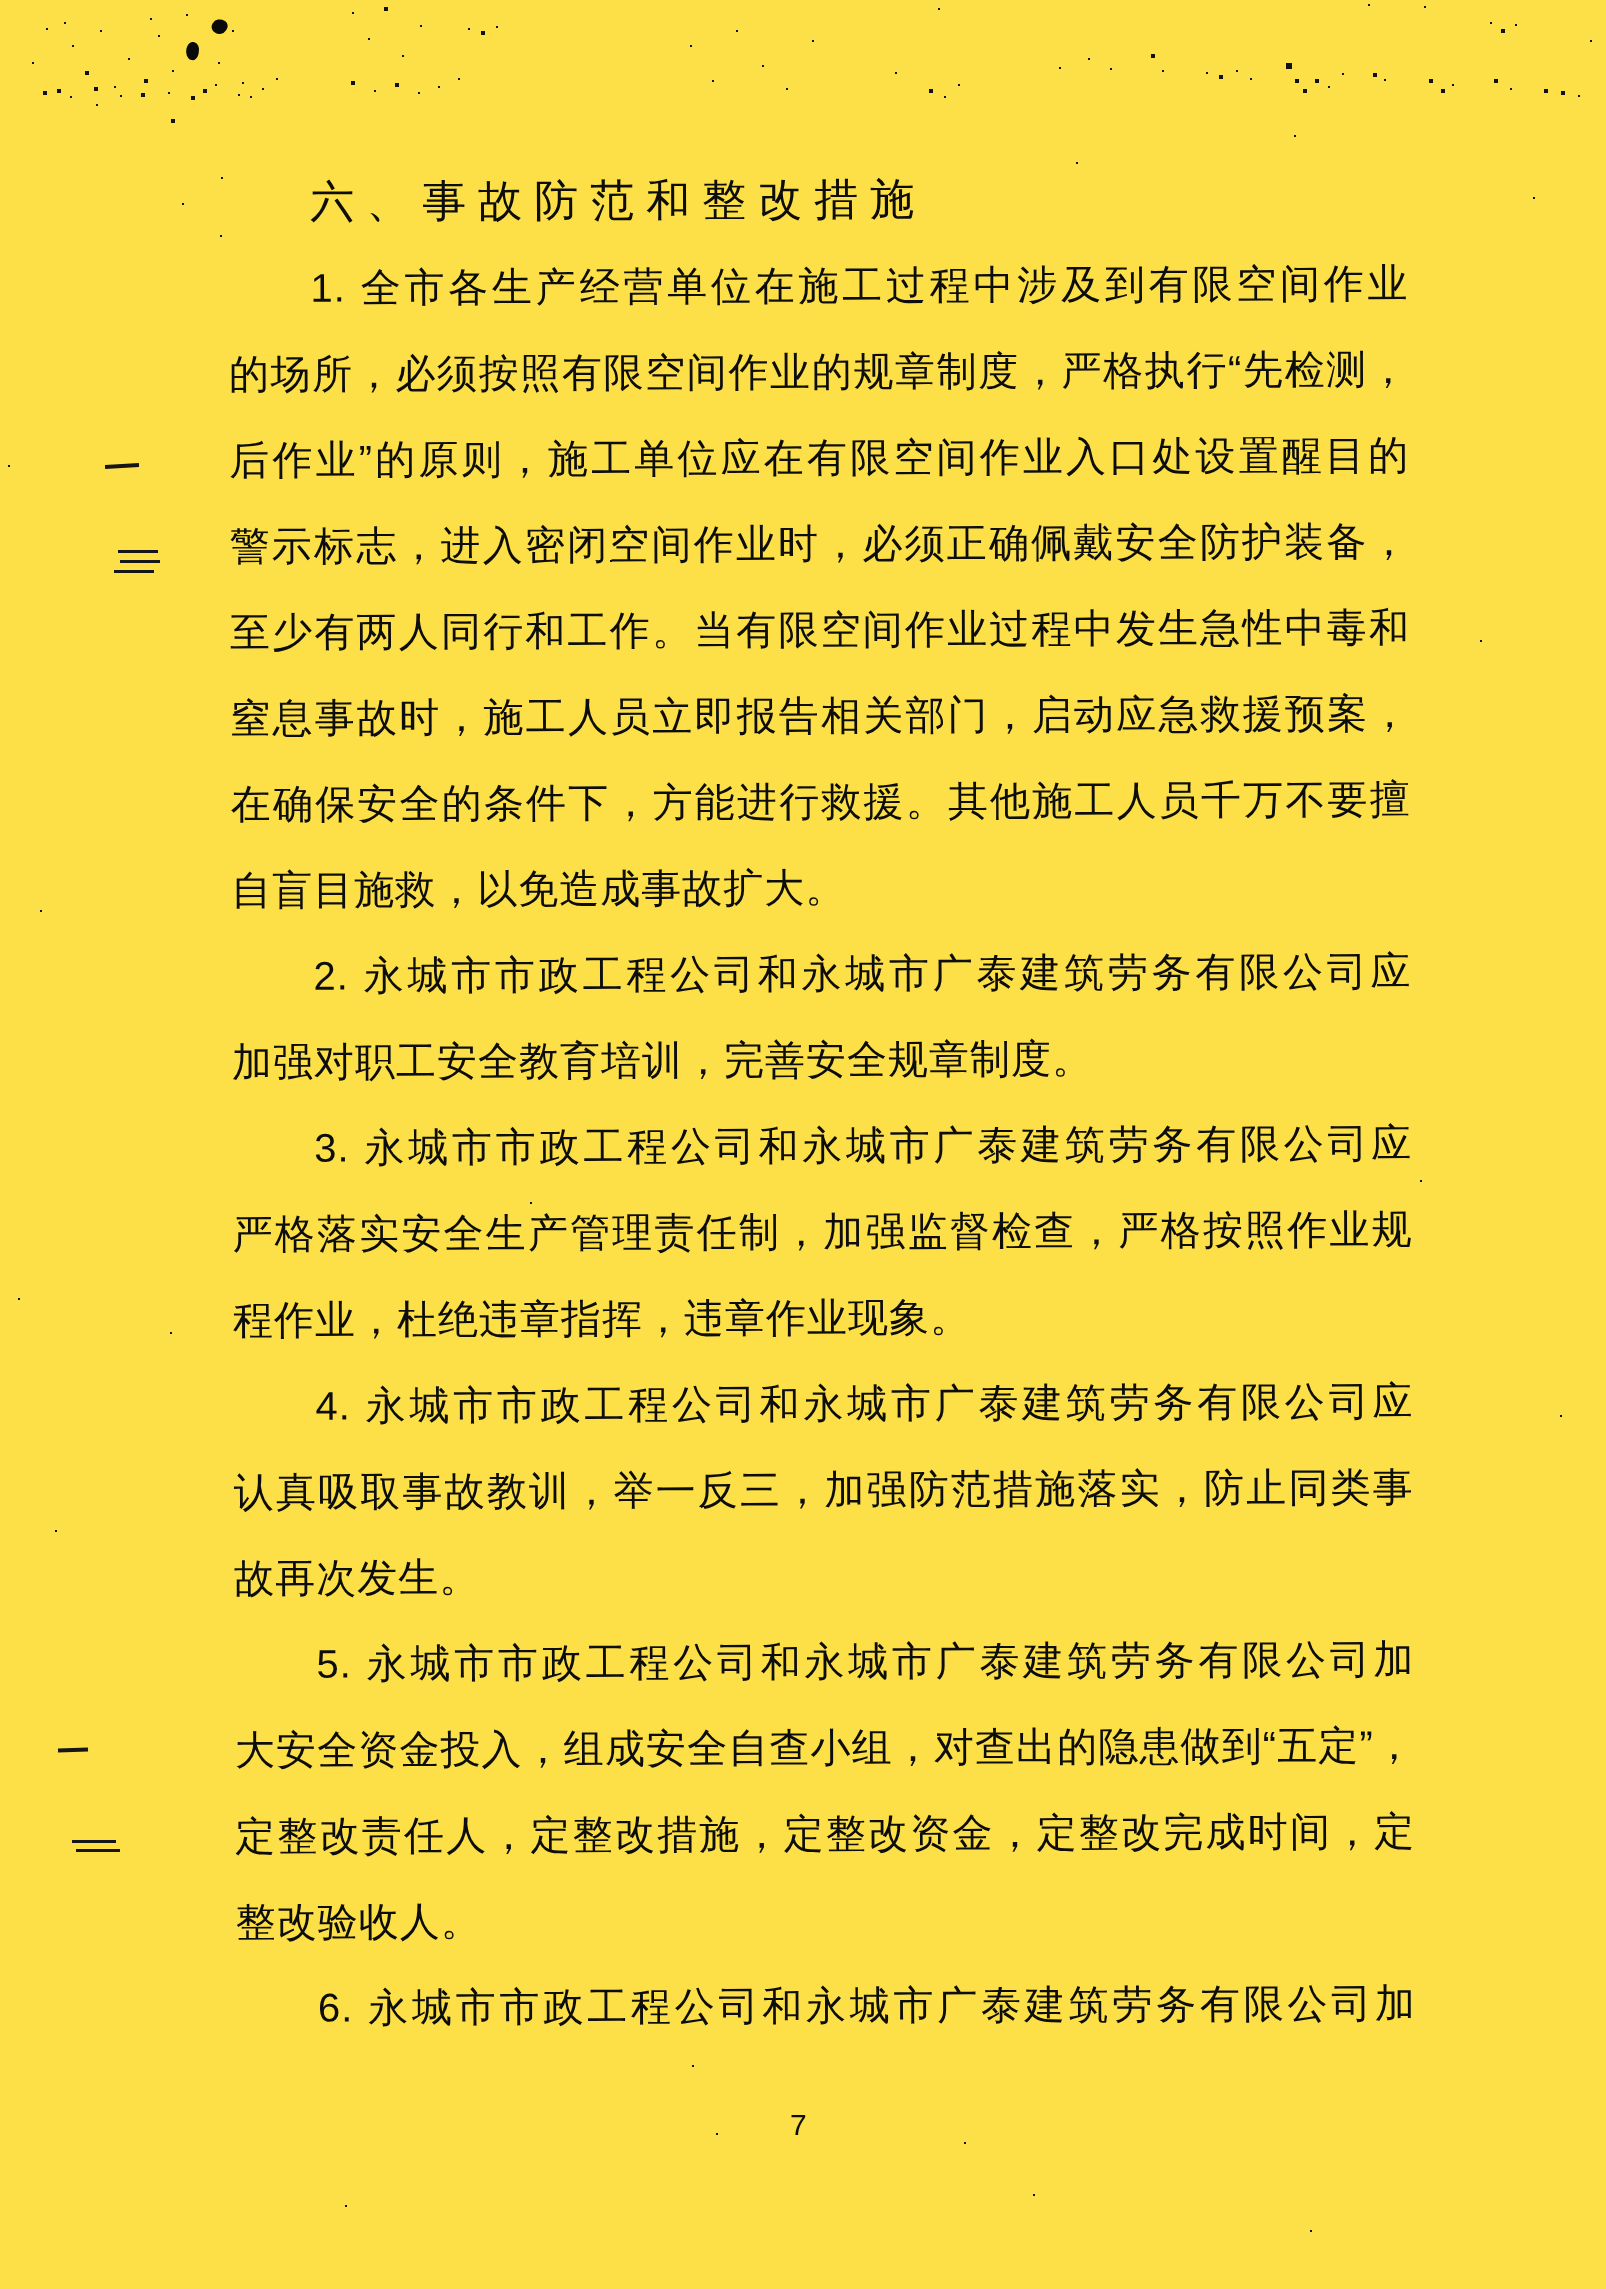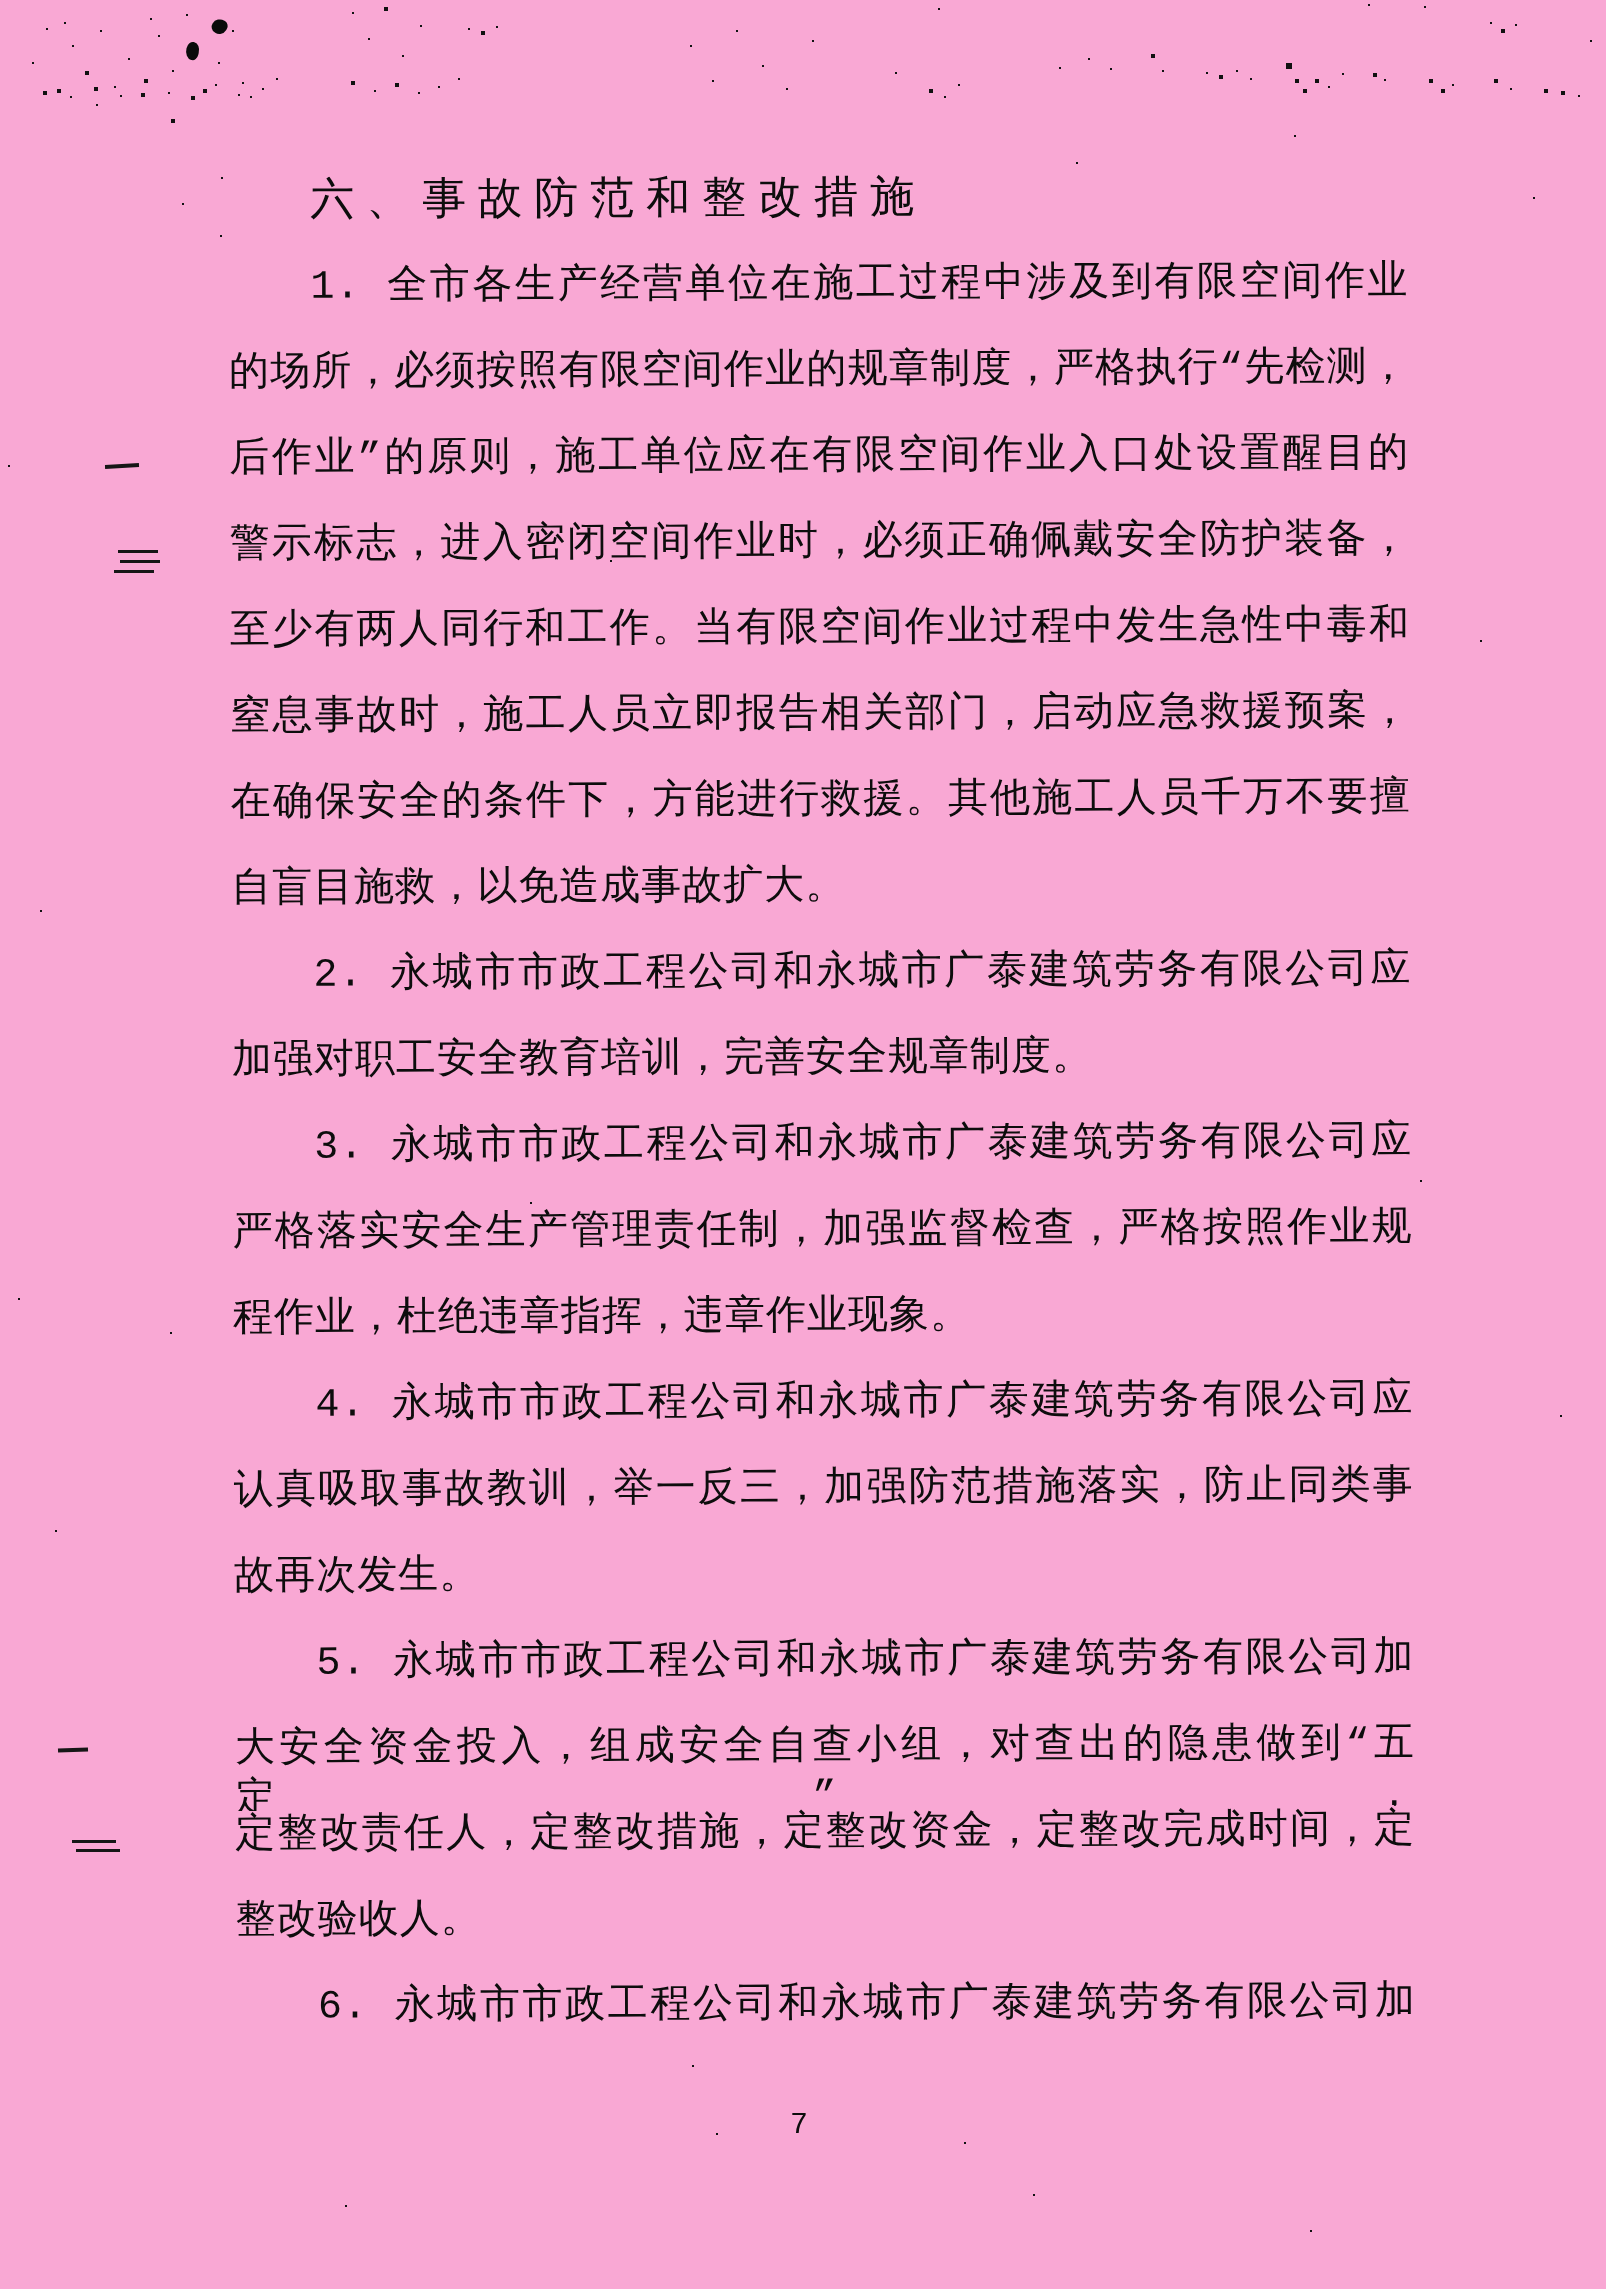--- a/index.html
+++ b/index.html
@@ -1,21 +1,21 @@
 <!DOCTYPE html>
 <html><head>
 <meta charset="utf-8">
 <style>
   html,body{margin:0;padding:0;background:#e8e8e8;}
   .page{
     position:relative;
     width:1606px;height:2289px;
-    background:#f9a8d4;
+    background:#fde047;
     overflow:hidden;
-    font-family:Liberation Mono, monospace;
+    font-family:Liberation Sans, sans-serif;
     color:#0d0d0d;
   }
   
   .textblock{
     position:absolute;
     left:228px;top:177px;
     width:1180px;
     transform:rotate(-0.25deg);
     transform-origin:left top;
   }

